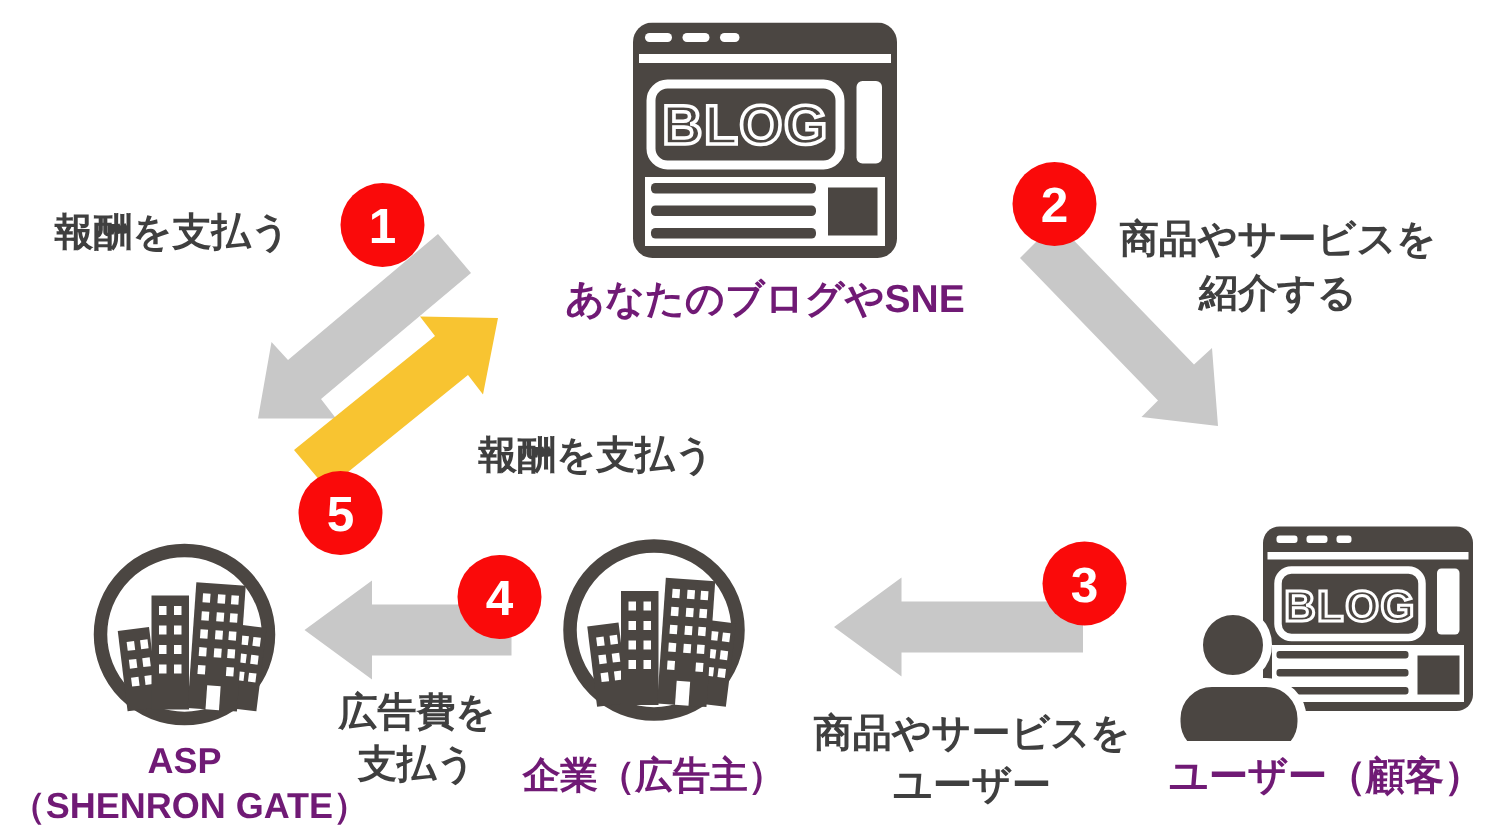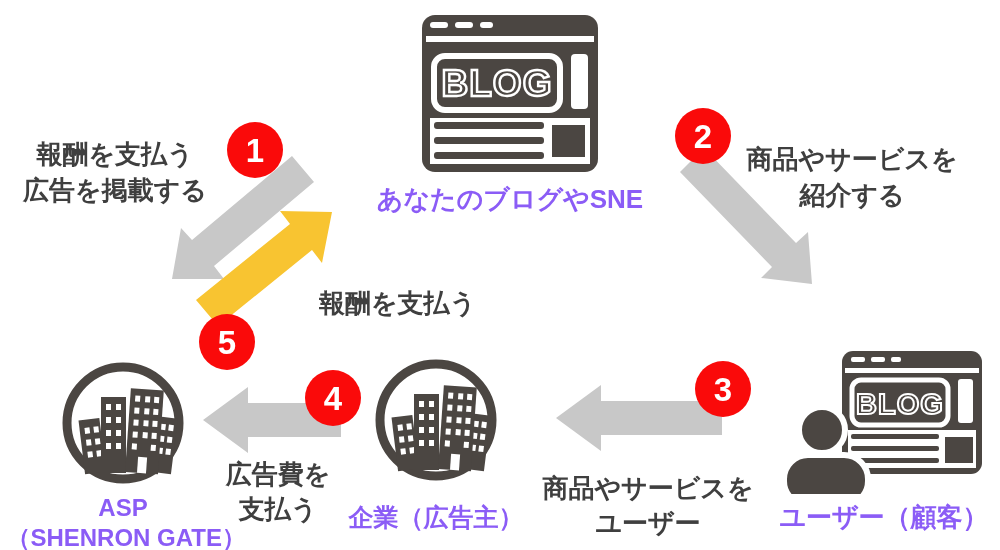--- a/index.html
+++ b/index.html
@@ -26,21 +26,21 @@
     z-index:5;
   }
   .step-label{
     position:absolute;
     color:#3f3f3f;font-weight:bold;font-size:26px;line-height:36px;
     text-align:center;z-index:4;
     white-space:nowrap;
   }
   .entity-label{
     position:absolute;
-    color:#8b5cf6;font-weight:bold;font-size:25px;line-height:30px;
+    color:#701a75;font-weight:bold;font-size:25px;line-height:30px;
     text-align:center;z-index:4;
     white-space:nowrap;
   }
   .entity-label .l1{display:block;}
   .entity-label .l2{display:block;text-align:right;}
   .step-label .l1{display:block;}
   .step-label .l2{display:block;}
   .icon{position:absolute;z-index:3;}
 </style>
 </head>
@@ -181,21 +181,20 @@
   </div>
   <div class="badge" style="left:305px;top:358px;">
     <span>4</span>
   </div>
   <div class="badge" style="left:199px;top:302px;">
     <span>5</span>
   </div>
 
   <div class="step-label" style="left:10px;top:124px;width:210px;">
     <span class="l1">報酬を支払う</span>
-    <span class="l2">広告を掲載する</span>
   </div>
   <div class="step-label" style="left:738px;top:129px;width:228px;">
     <span class="l1">商品やサービスを</span>
     <span class="l2">紹介する</span>
   </div>
   <div class="step-label" style="left:533px;top:459px;width:230px;line-height:35px;">
     <span class="l1">商品やサービスを</span>
     <span class="l2">ユーザー</span>
   </div>
   <div class="step-label" style="left:300px;top:273px;width:195px;">

